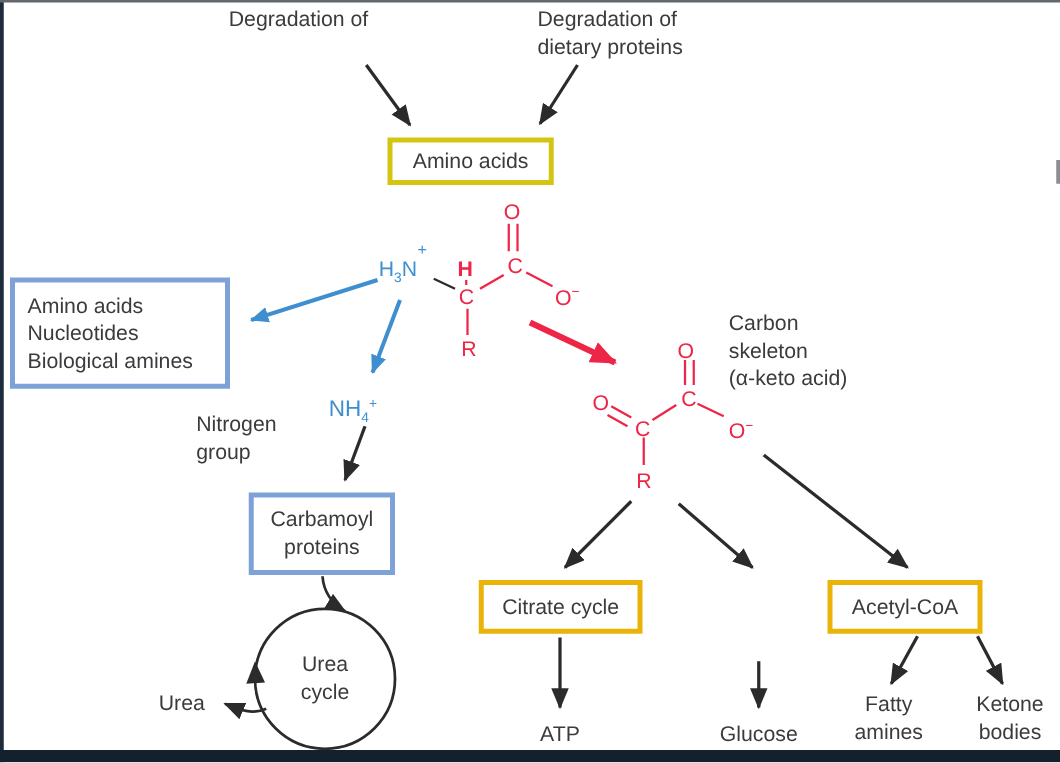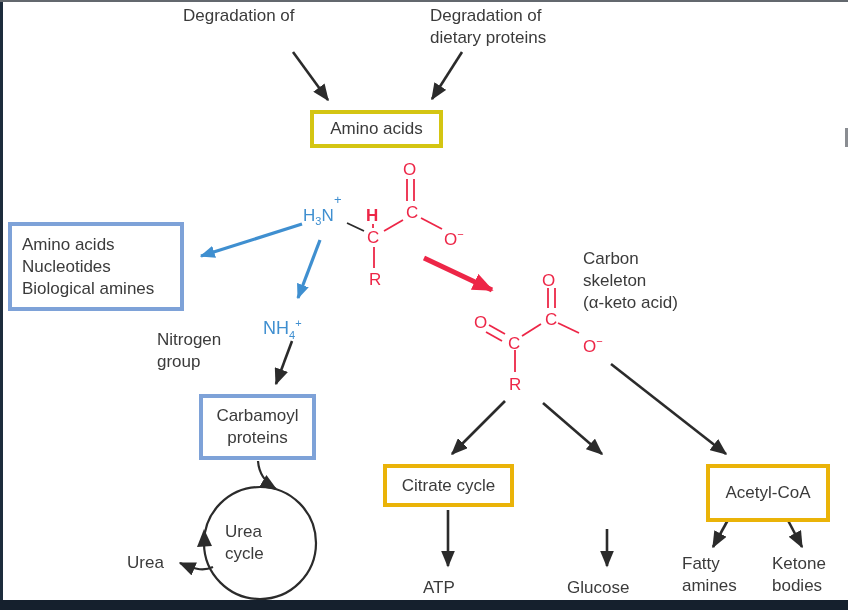--- a/index.html
+++ b/index.html
@@ -1,21 +1,21 @@
 <!DOCTYPE html>
 <html><head>
 <meta charset="utf-8">
 <style>
   html,body{margin:0;padding:0;background:#fff;}
   #stage{
     position:relative;width:848px;height:610px;background:#ffffff;
     overflow:hidden;font-family:"Liberation Sans",sans-serif;color:#3b3b3b;
   }
   .lbl{position:absolute;font-size:17px;line-height:22px;white-space:nowrap;color:#3b3b3b;}
-  .center{text-align:left;}
+  .center{text-align:center;}
   .box{position:absolute;background:#fff;box-sizing:border-box;z-index:3;
        display:flex;flex-direction:column;justify-content:center;
        font-size:17px;line-height:22px;color:#3b3b3b;}
   .box-yellow{border:4px solid #d4c512;align-items:center;}
   .box-blue{border:4px solid #7ea2d8;}
   .box-red{border:4px solid #eab308;}
   .chem{position:absolute;font-size:17px;line-height:17px;white-space:nowrap;z-index:3;}
   .red{color:#ed2647;}
   .blue{color:#3f8fd0;}
   .chem sub{font-size:11px;}
@@ -104,21 +104,21 @@
   <div class="box box-blue center" style="left:199px;top:394px;width:117px;height:66px;align-items:center;">
     <div>Carbamoyl</div>
     <div>proteins</div>
   </div>
 
   <div class="box box-red" style="left:383px;top:464px;width:131px;height:43px;align-items:center;">
     <span>Citrate cycle</span>
   </div>
 
 
-  <div class="box box-red" style="left:706px;top:464px;width:124px;height:58px;align-items:center;">
+  <div class="box box-red" style="left:662px;top:464px;width:124px;height:43px;align-items:center;">
     <span>Acetyl-CoA</span>
   </div>
 
   <div class="lbl" style="left:157px;top:329px;">
     <div>Nitrogen</div>
       <div>group</div>
   </div>
 
   <div class="lbl" style="left:583px;top:248px;">
     <div>Carbon</div>

